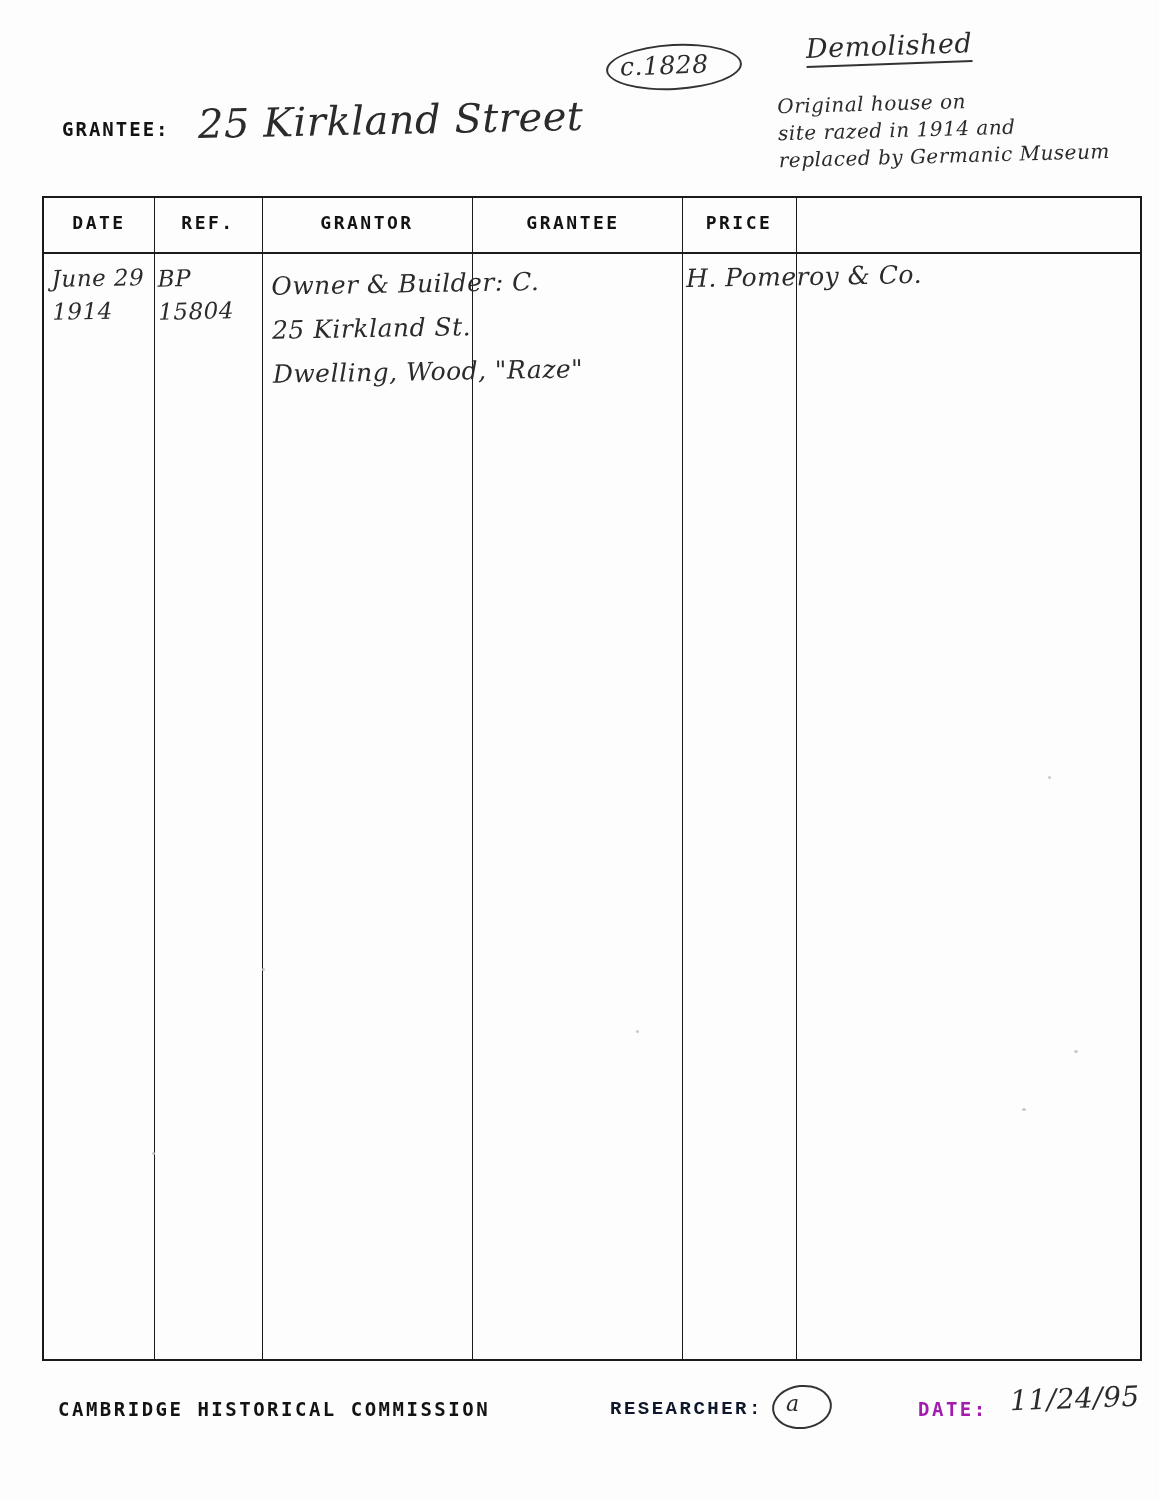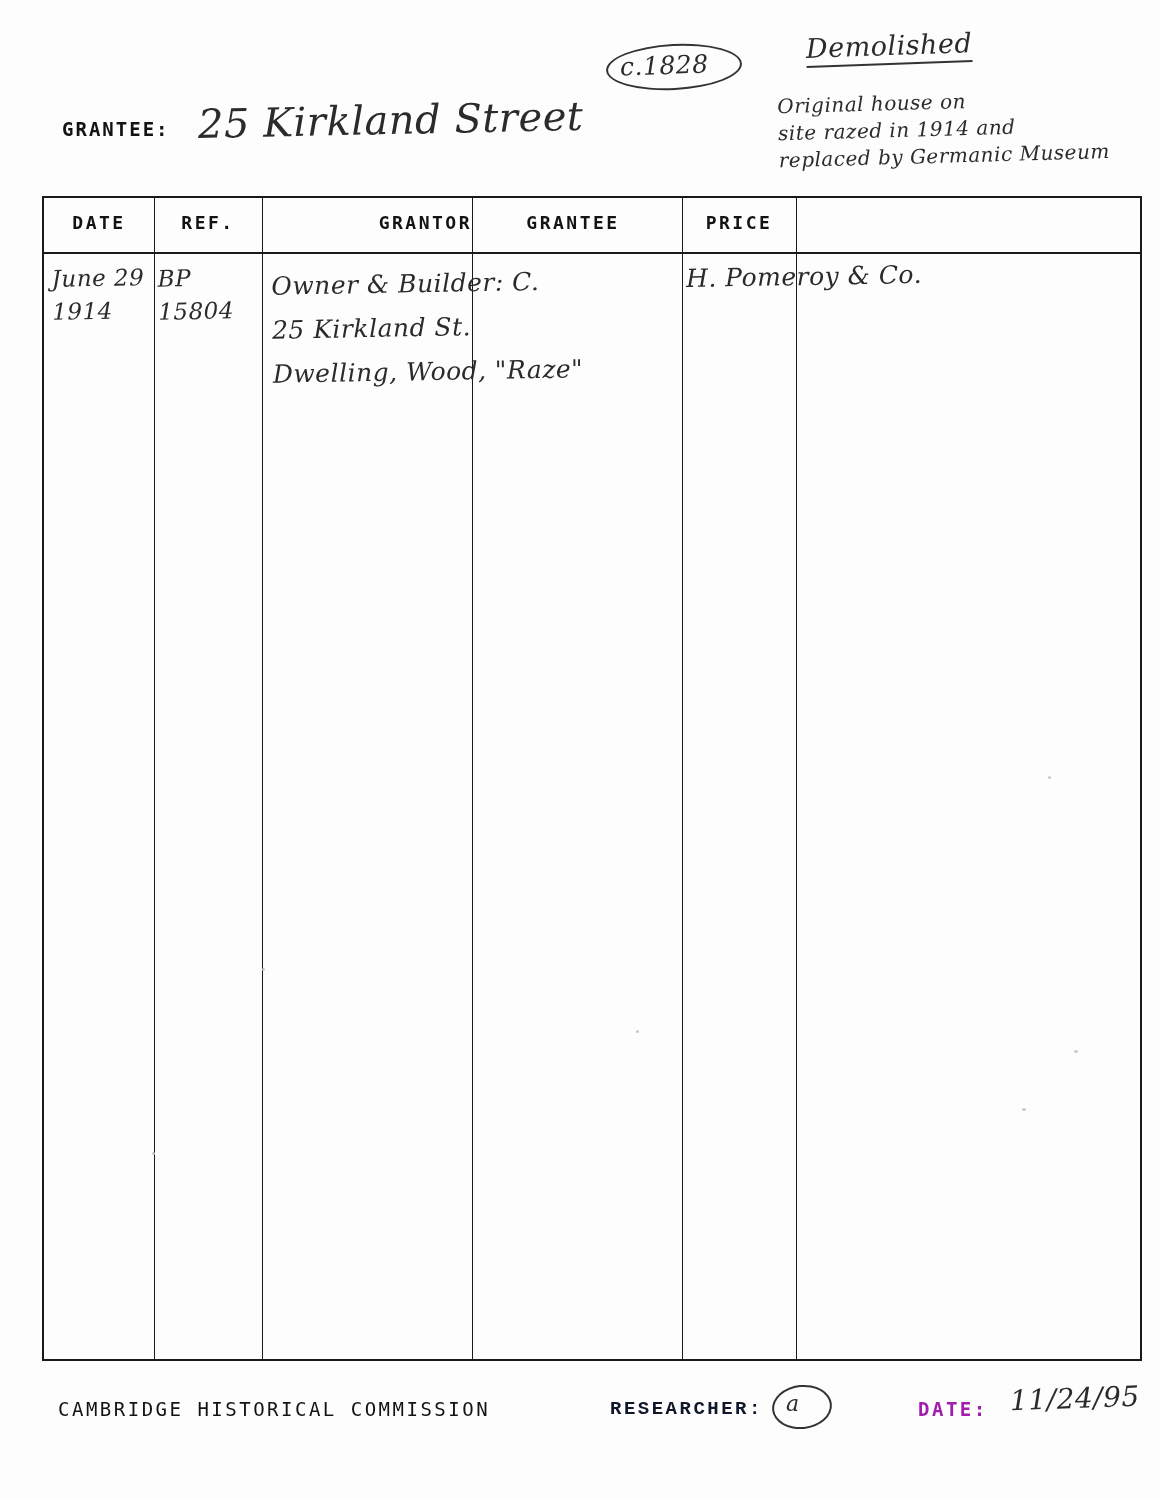--- a/index.html
+++ b/index.html
@@ -172,21 +172,21 @@
     transform: rotate(-1deg);
     white-space: nowrap;
   }
 
   
   .footer-org {
     position: absolute;
     left: 58px;
     top: 1398px;
     font-family: "DejaVu Sans Mono", monospace;
-    font-weight: normal;
+    font-weight: bold;
     font-size: 19px;
     letter-spacing: 2.5px;
     color: #131313;
   }
   .footer-researcher-label {
     position: absolute;
     left: 610px;
     top: 1398px;
     font-family: Liberation Mono, monospace;
     font-weight: bold;
@@ -265,21 +265,21 @@
     <div class="header-rule"></div>
 
     <div class="vline" style="left:110px;"></div>
     <div class="vline" style="left:218px;"></div>
     <div class="vline" style="left:428px;"></div>
     <div class="vline" style="left:638px;"></div>
     <div class="vline" style="left:752px;"></div>
 
     <div class="colhead" style="left:0px;  width:110px;">DATE</div>
     <div class="colhead" style="left:110px;width:108px;">REF.</div>
-    <div class="colhead" style="left:218px;width:210px;text-align:right;">GRANTOR</div>
+    <div class="colhead" style="left:218px;width:210px;">GRANTOR</div>
     <div class="colhead" style="left:424px;width:210px;">GRANTEE</div>
     <div class="colhead" style="left:638px;width:114px;">PRICE</div>
   </div>
 
   <div class="cell-date hand">
     <div>June 29</div>
     <div>1914</div>
   </div>
 
   <div class="cell-ref hand">

